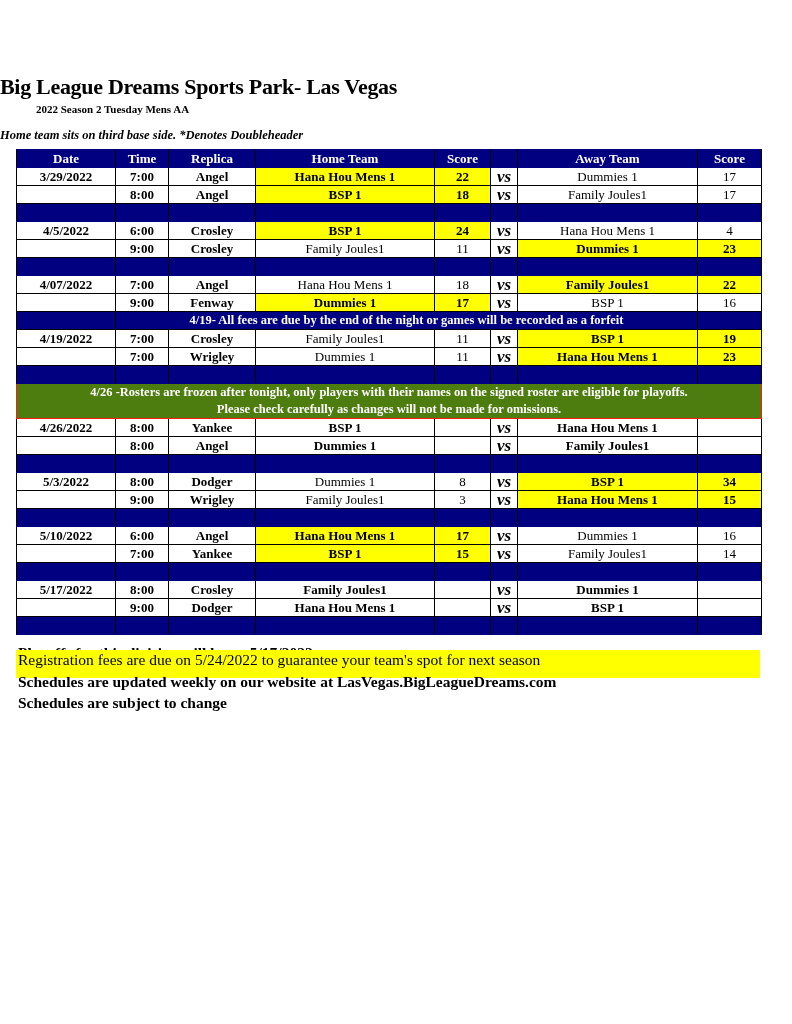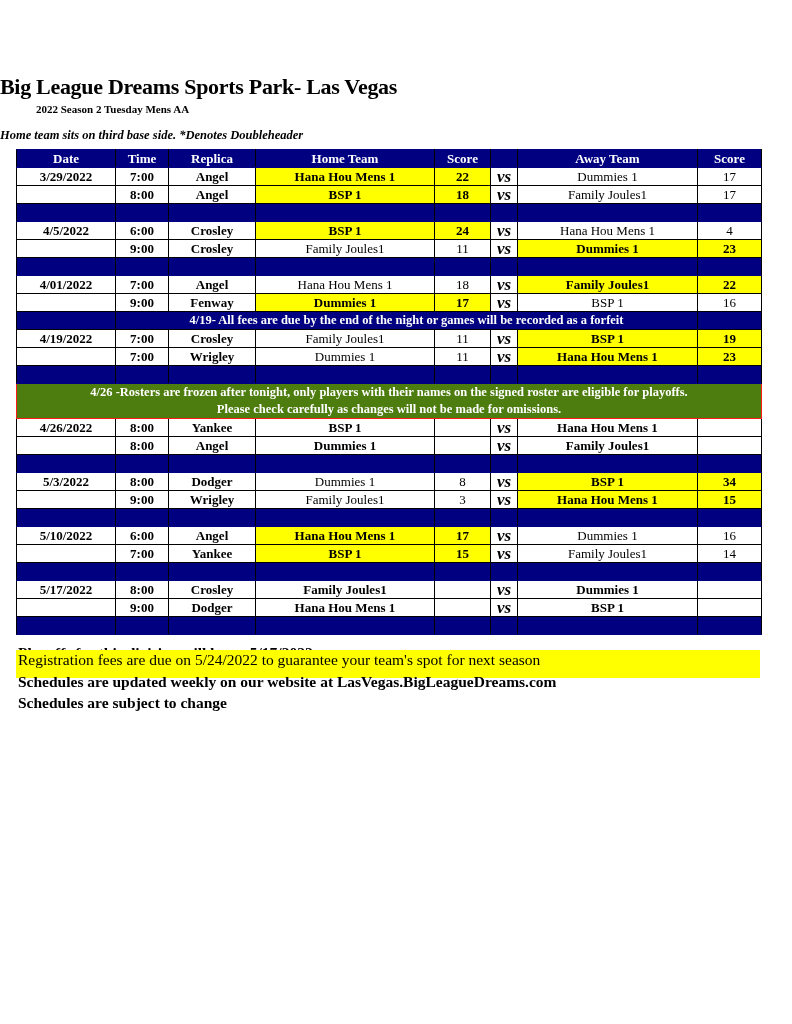--- a/index.html
+++ b/index.html
@@ -106,21 +106,21 @@
         <td></td>
         <td></td>
         <td></td>
         <td></td>
         <td></td>
         <td></td>
         <td></td>
         <td></td>
       </tr>
       <tr>
-        <td>4/01/2022</td>
+        <td>4/07/2022</td>
         <td>7:00</td>
         <td>Angel</td>
         <td class="nw">Hana Hou Mens 1</td>
         <td class="nw">18</td>
         <td class="vs">vs</td>
         <td class="y">Family Joules1</td>
         <td class="y">22</td>
       </tr>
       <tr>
         <td></td>

